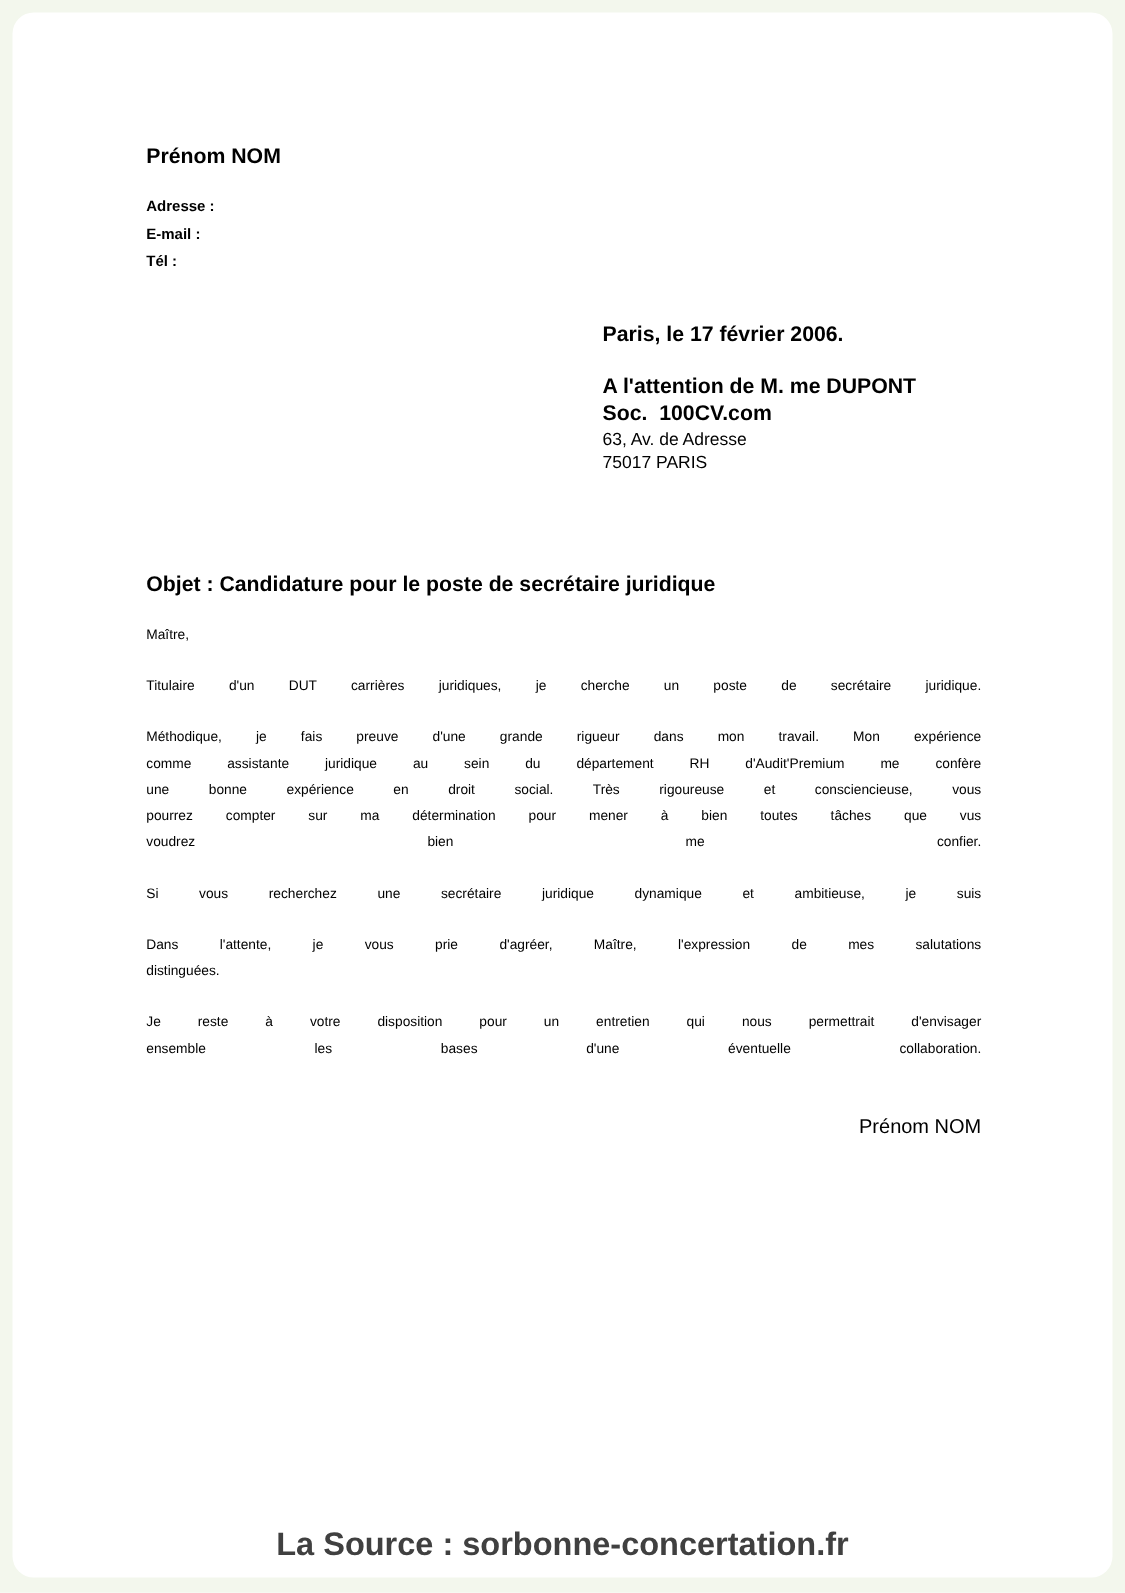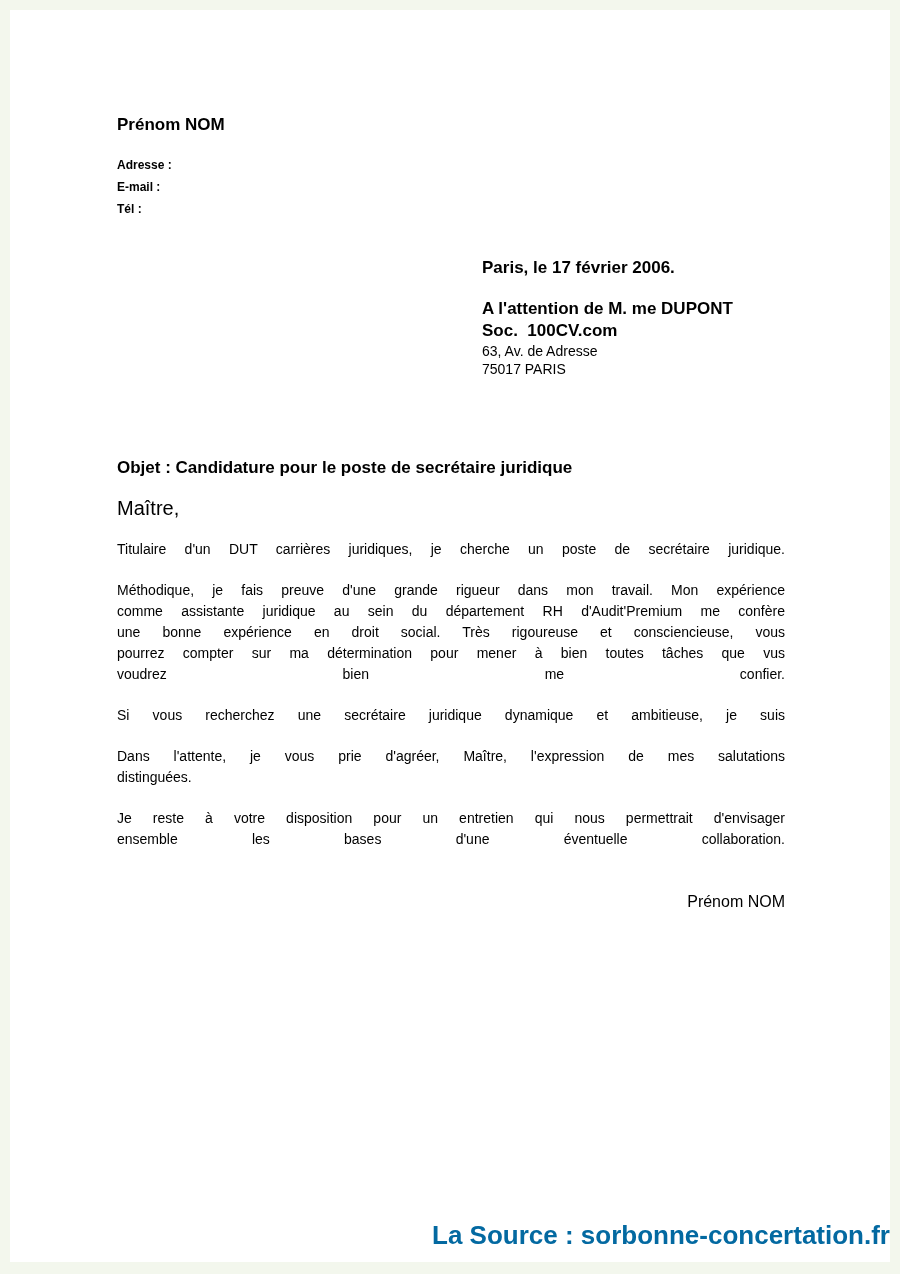--- a/index.html
+++ b/index.html
@@ -8,20 +8,21 @@
     background: #f3f7ed;
     font-family: "Liberation Sans", "DejaVu Sans", sans-serif;
     color: #000;
     overflow: hidden;
   }
   .paper {
     position: absolute;
     left: 10px; top: 10px;
     width: 880px; height: 1252px;
     background: #ffffff;
+    border-radius: 17px;
   }
   .letter {
     position: absolute;
     left: 107px; top: 0;
     width: 668px;
   }
   .sender {
     margin-top: 104px;
     font-weight: bold;
     font-size: 17px;
@@ -48,51 +49,51 @@
   }
   .ws-pre { white-space: pre-wrap; }
   .subject {
     margin-top: 79px;
     font-weight: bold;
     font-size: 17px;
     line-height: 22px;
   }
   .salutation {
     margin-top: 19px;
-    font-size: 20px;
+    font-size: 11px;
     line-height: 21px;
   }
   .para {
     margin-top: 20px;
-    font-size: 14px;
+    font-size: 11px;
     line-height: 21px;
   }
   .line {
     text-align: justify;
     text-align-last: justify;
   }
   .line.left {
     text-align: left;
     text-align-last: left;
   }
   .signature {
     margin-top: 41px;
     font-size: 16px;
     line-height: 21px;
     text-align: right;
   }
   .source-footer {
     position: absolute;
     left: 0; top: 1210px;
     width: 880px;
-    text-align: right;
+    text-align: center;
     font-weight: bold;
     font-size: 26px;
     line-height: 30px;
-    color: #0369a1;
+    color: #404040;
   }
 </style>
 </head>
 <body>
 
 <div class="paper">
   <div class="letter">
 
     <div class="sender">
       <div>Prénom NOM</div>

